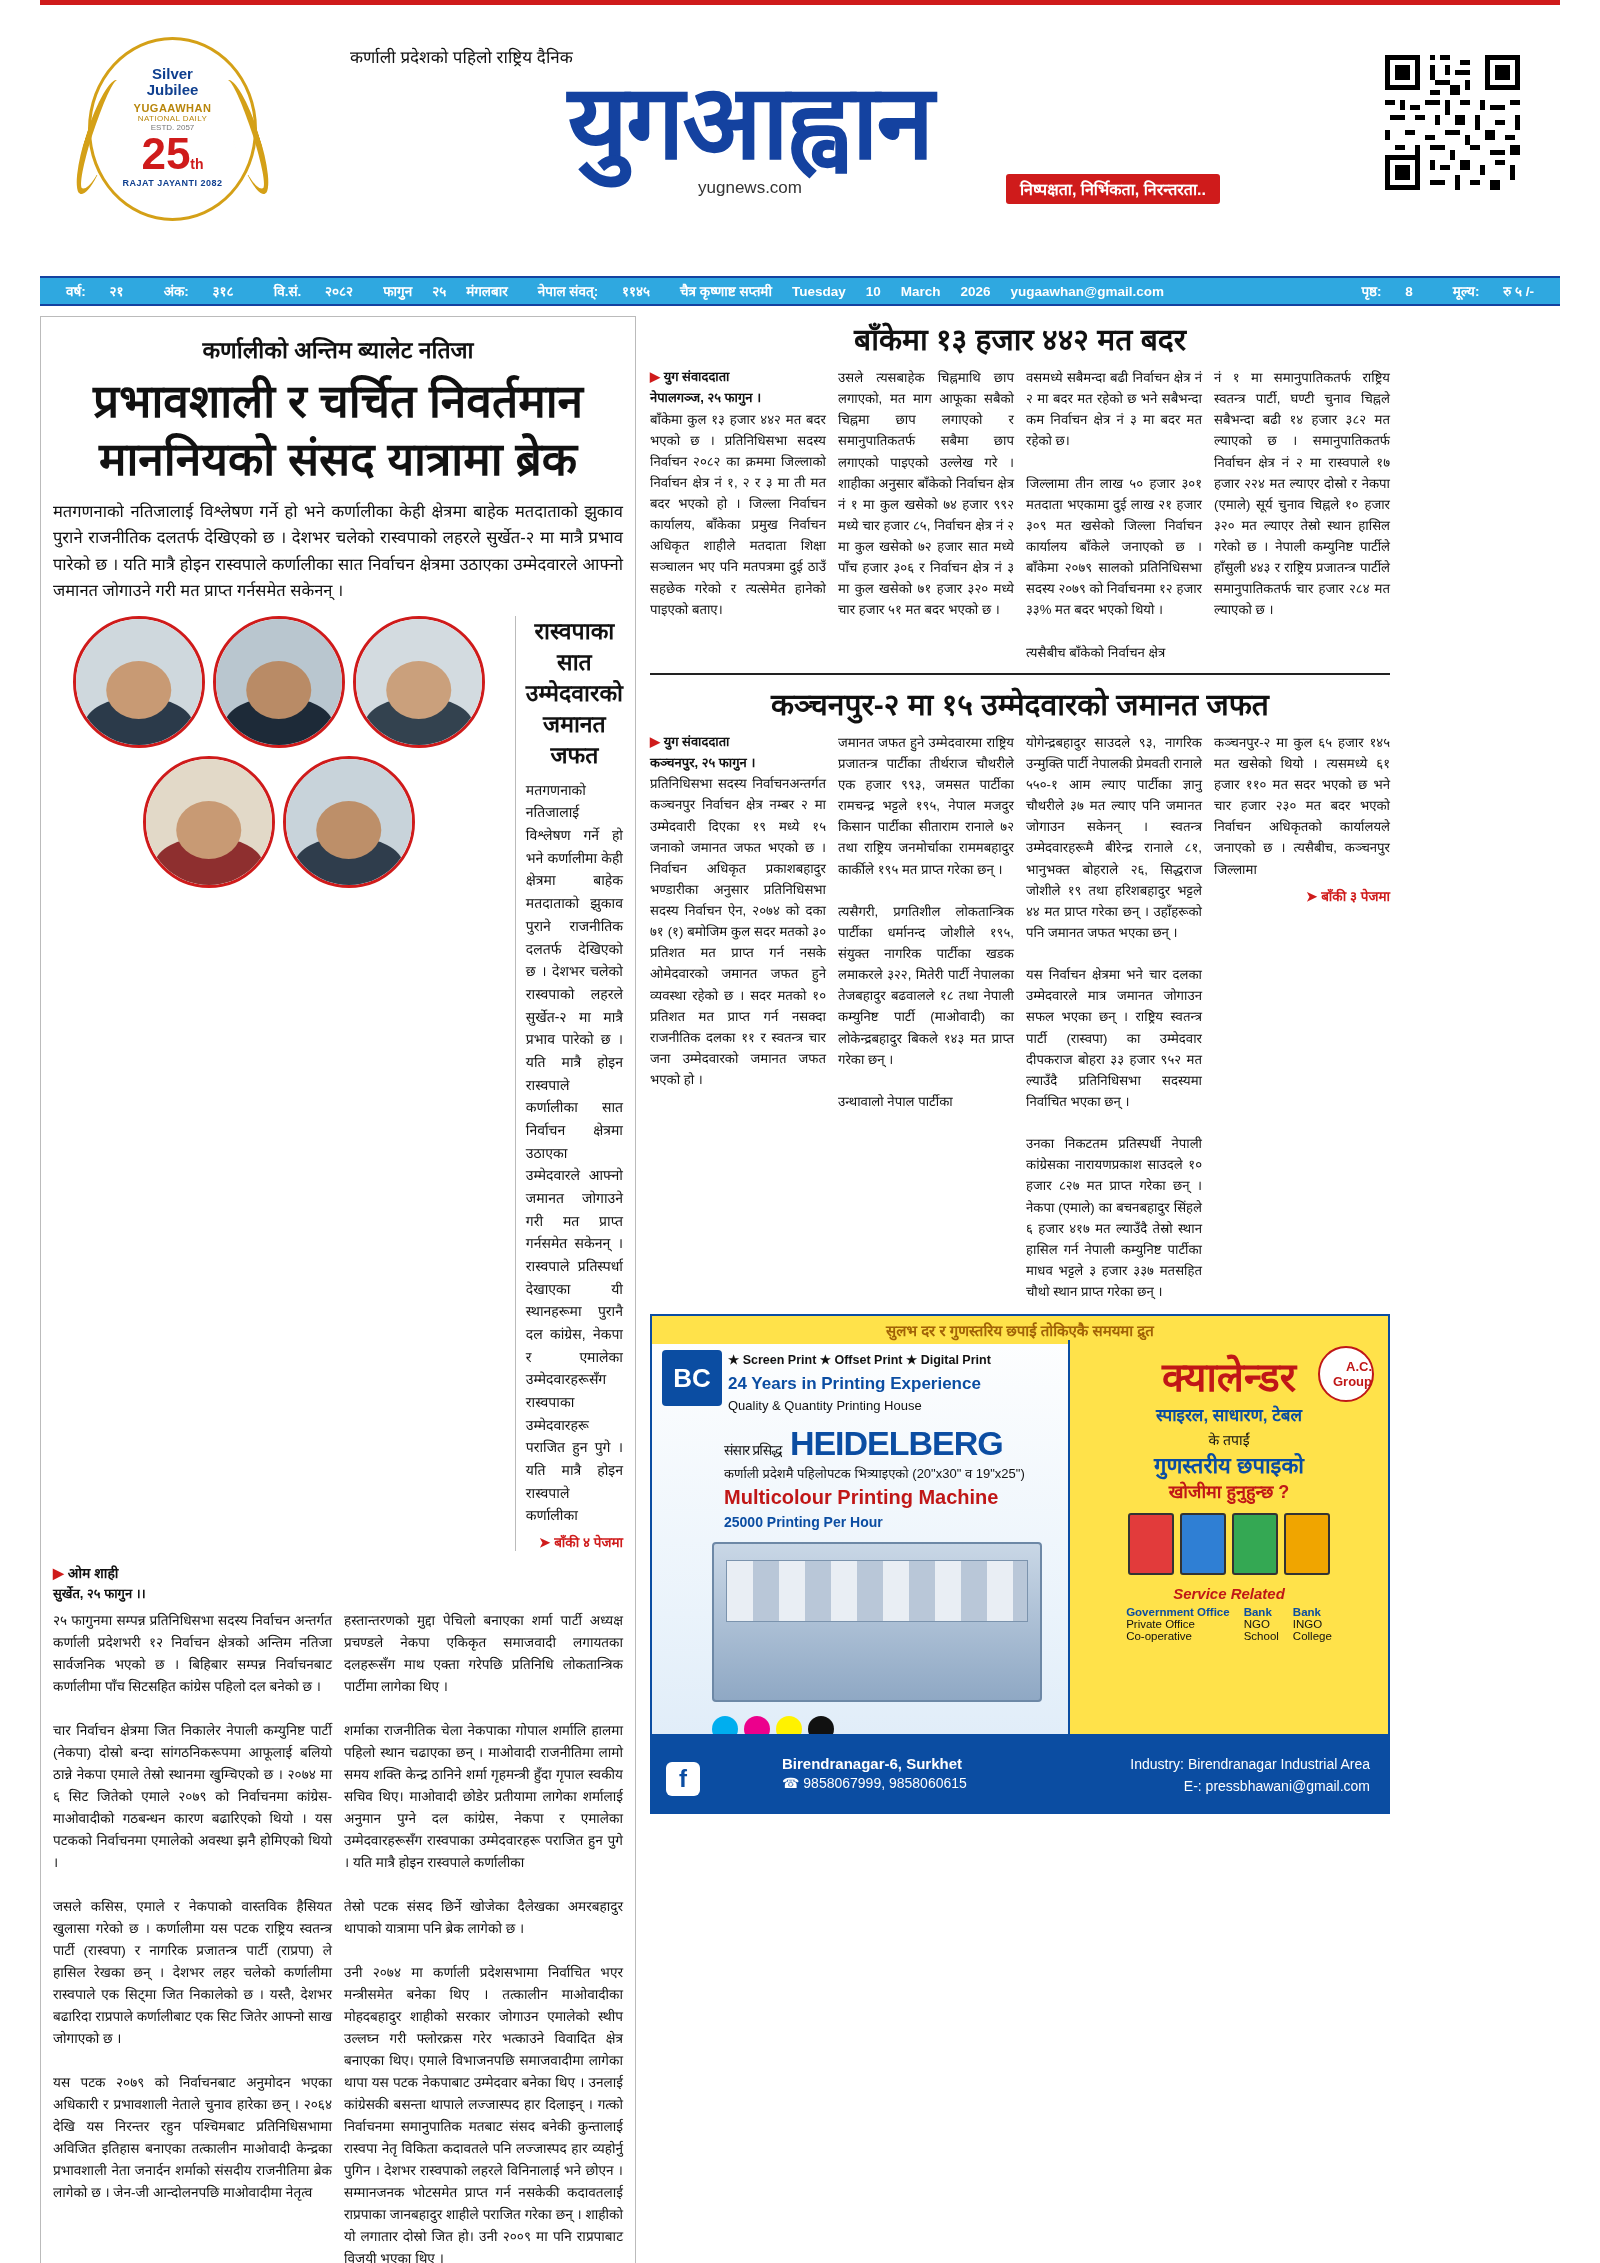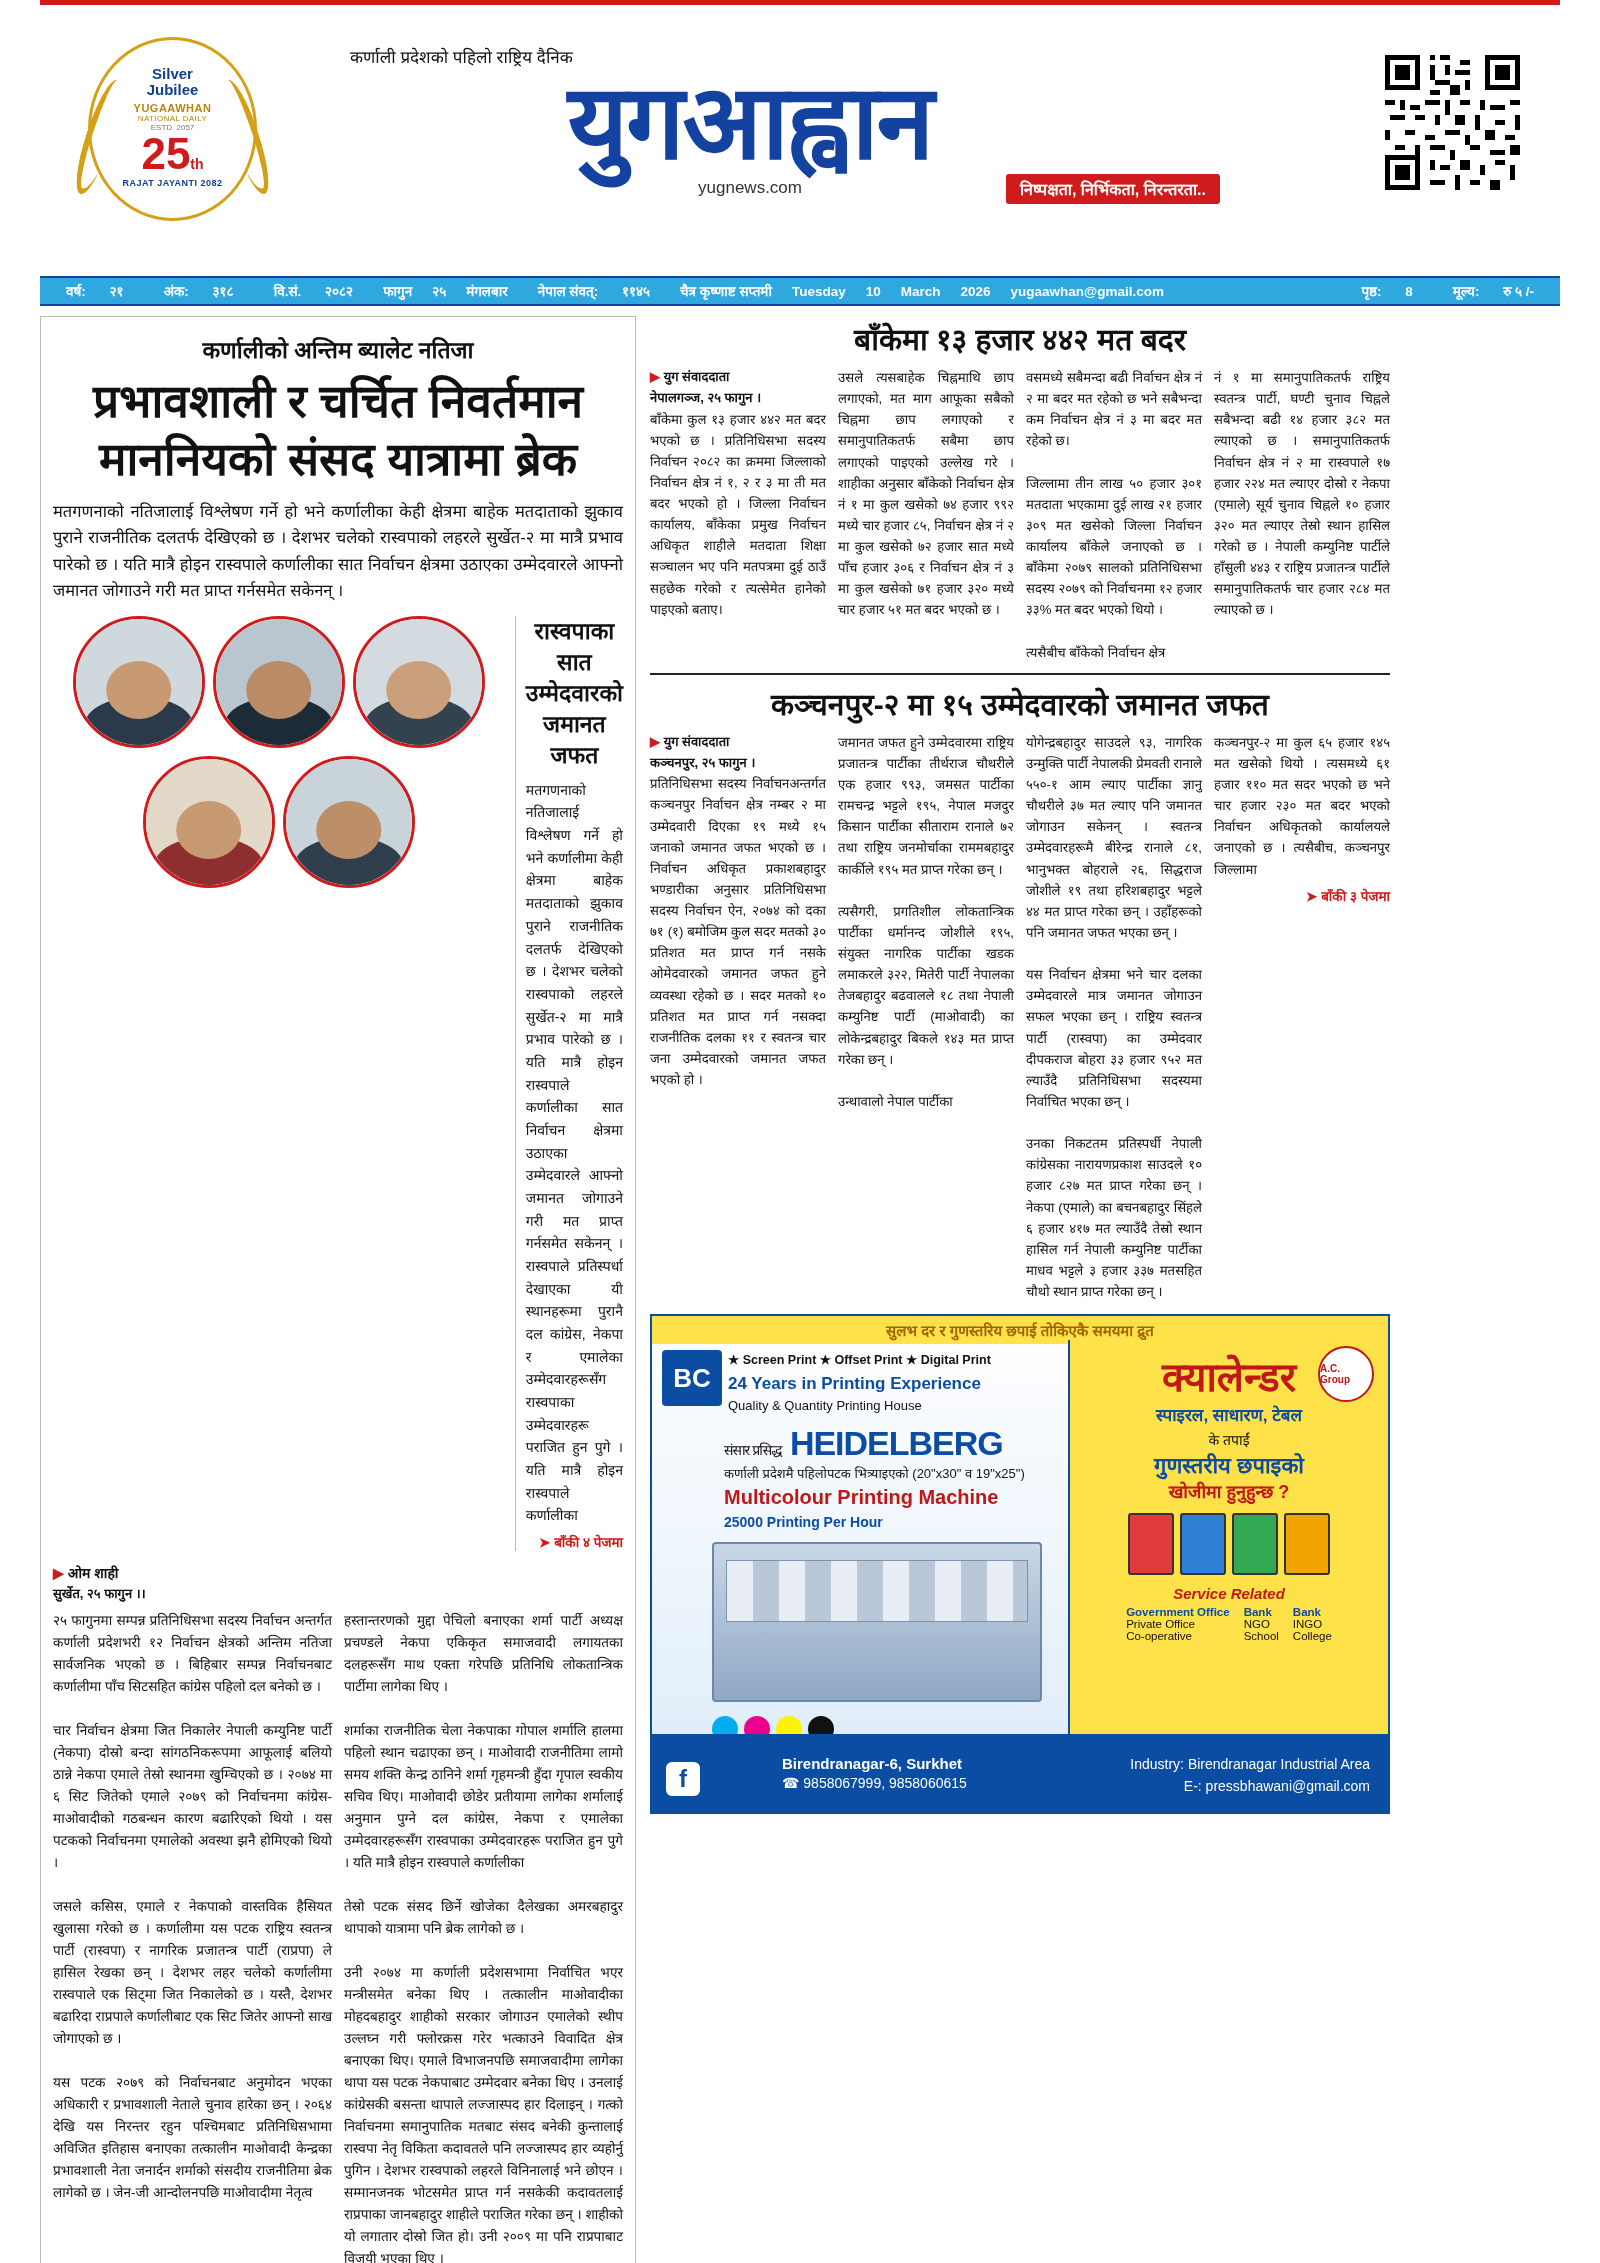--- a/index.html
+++ b/index.html
@@ -137,22 +137,22 @@
   .ap-cal-sub { font-size:17px; color:#0b4da2; font-weight:bold; }
   .ap-cal-k { font-size:14px; color:#111; margin-top:4px; }
   .ap-cal-big { font-size:22px; font-weight:bold; color:#0b4da2; }
   .ap-cal-q { font-size:18px; font-weight:bold; color:#c01717; }
   .ap-books { display:flex; gap:6px; justify-content:center; margin-top:10px; }
   .ap-books i { display:block; width:46px; height:62px; border:2px solid #333; border-radius:3px; }
   .ap-service { font-size:15px; font-weight:bold; color:#c01717; font-style:italic; margin-top:10px; }
   .ap-grid3 { display:flex; justify-content:center; gap:14px; margin-top:4px; font-size:11.5px; text-align:left; }
   .ap-grid3 b { color:#0b4da2; display:block; }
   .ap-badge { position:absolute; right:14px; top:30px; width:56px; height:56px; border-radius:50%; background:#fff;
-              border:2px solid #c01717; font-size:10px; font-weight:bold; color:#c01717;
-              display:flex; align-items:center; justify-content:center; text-align:left; }
+              border:2px solid #c01717; font-size:13px; font-weight:bold; color:#c01717;
+              display:flex; align-items:center; justify-content:center; text-align:right; }
 
   
   .ad-bottom { margin-top:14px; border:2px solid #0b4da2; height:400px; position:relative; overflow:hidden; background:#fff; }
   .ab-top { height:150px; display:flex; align-items:center; background:#fff; border-bottom:3px solid #0b4da2;padding-left:43px; }
   .ab-logo { width:120px; height:100px; margin-left:20px; display:flex; align-items:center; justify-content:center; }
   .ab-gm { font-size:66px; font-weight:bold; color:#c01717; letter-spacing:-1px; line-height:1; }
   .ab-tt { font-size:30px; font-weight:bold; color:#0b4da2; letter-spacing:1px; }
   .ab-carwash { font-size:96px; font-weight:bold; color:#f5c518; -webkit-text-stroke:3px #0b4da2; letter-spacing:-2px; line-height:1; }
   .ab-bottom { height:244px; background:#0b4da2; color:#fff; display:flex; }
   .ab-left { width:48%; padding:24px 0 0 28px; }

